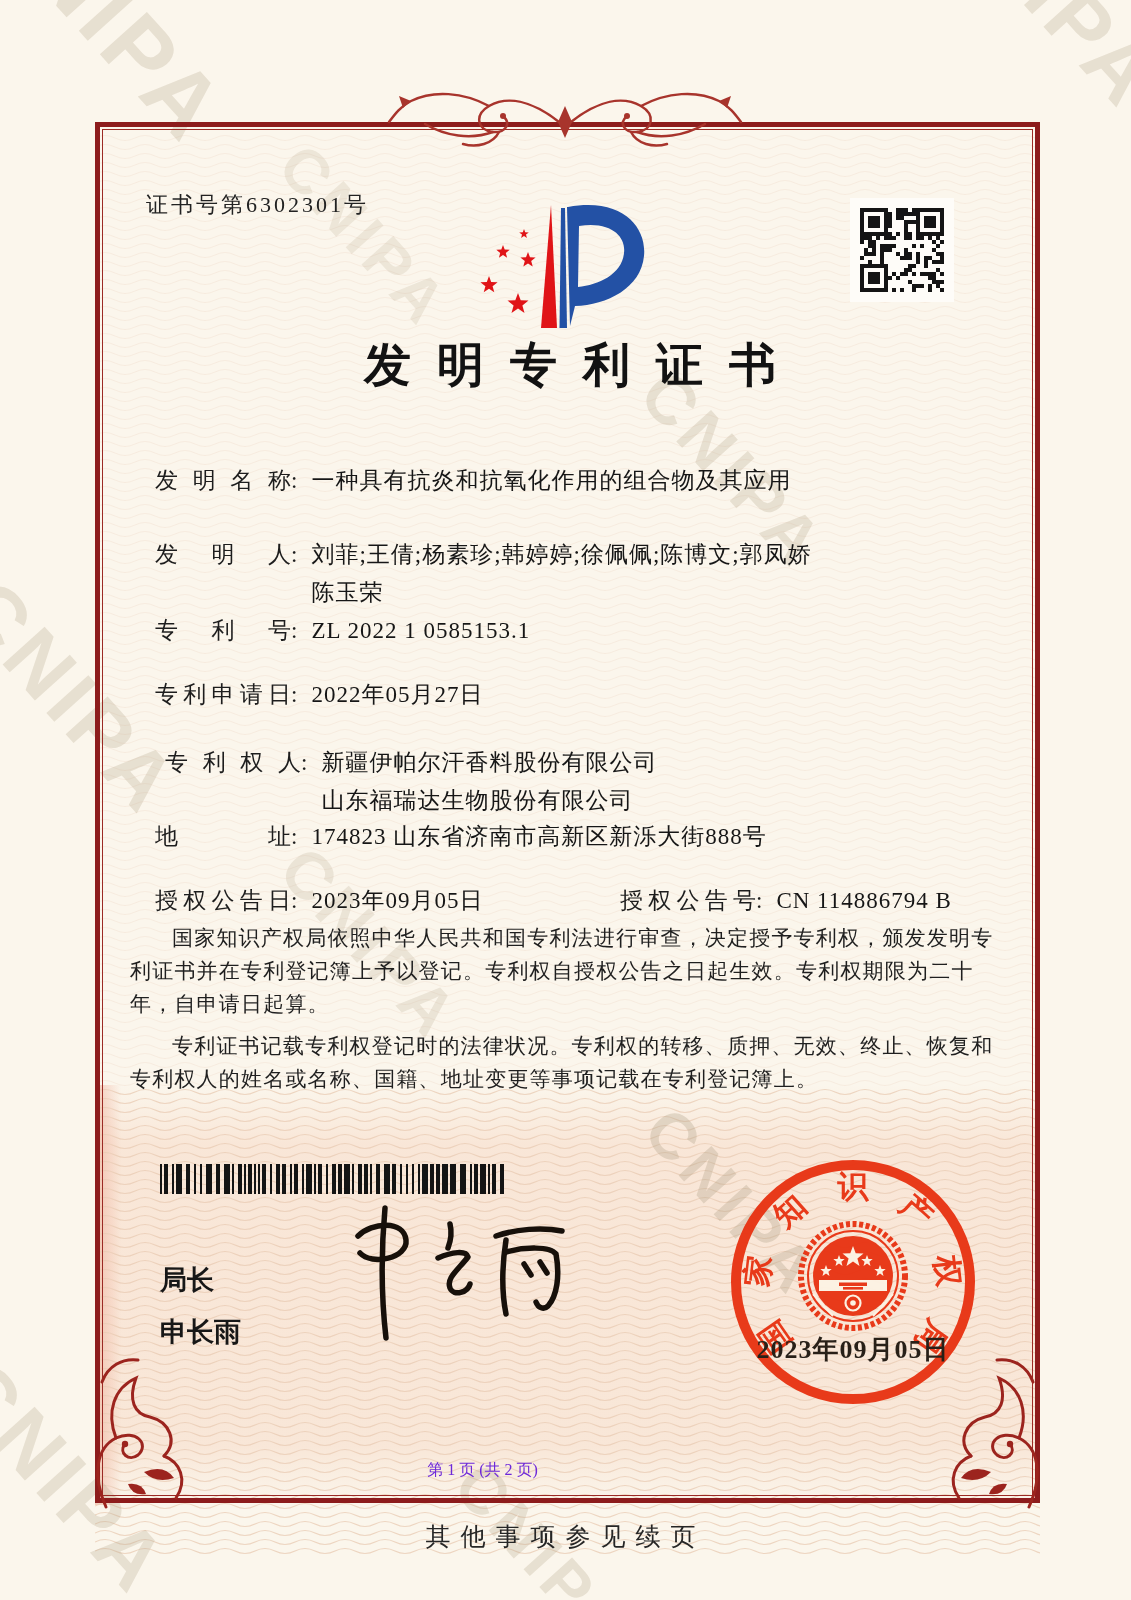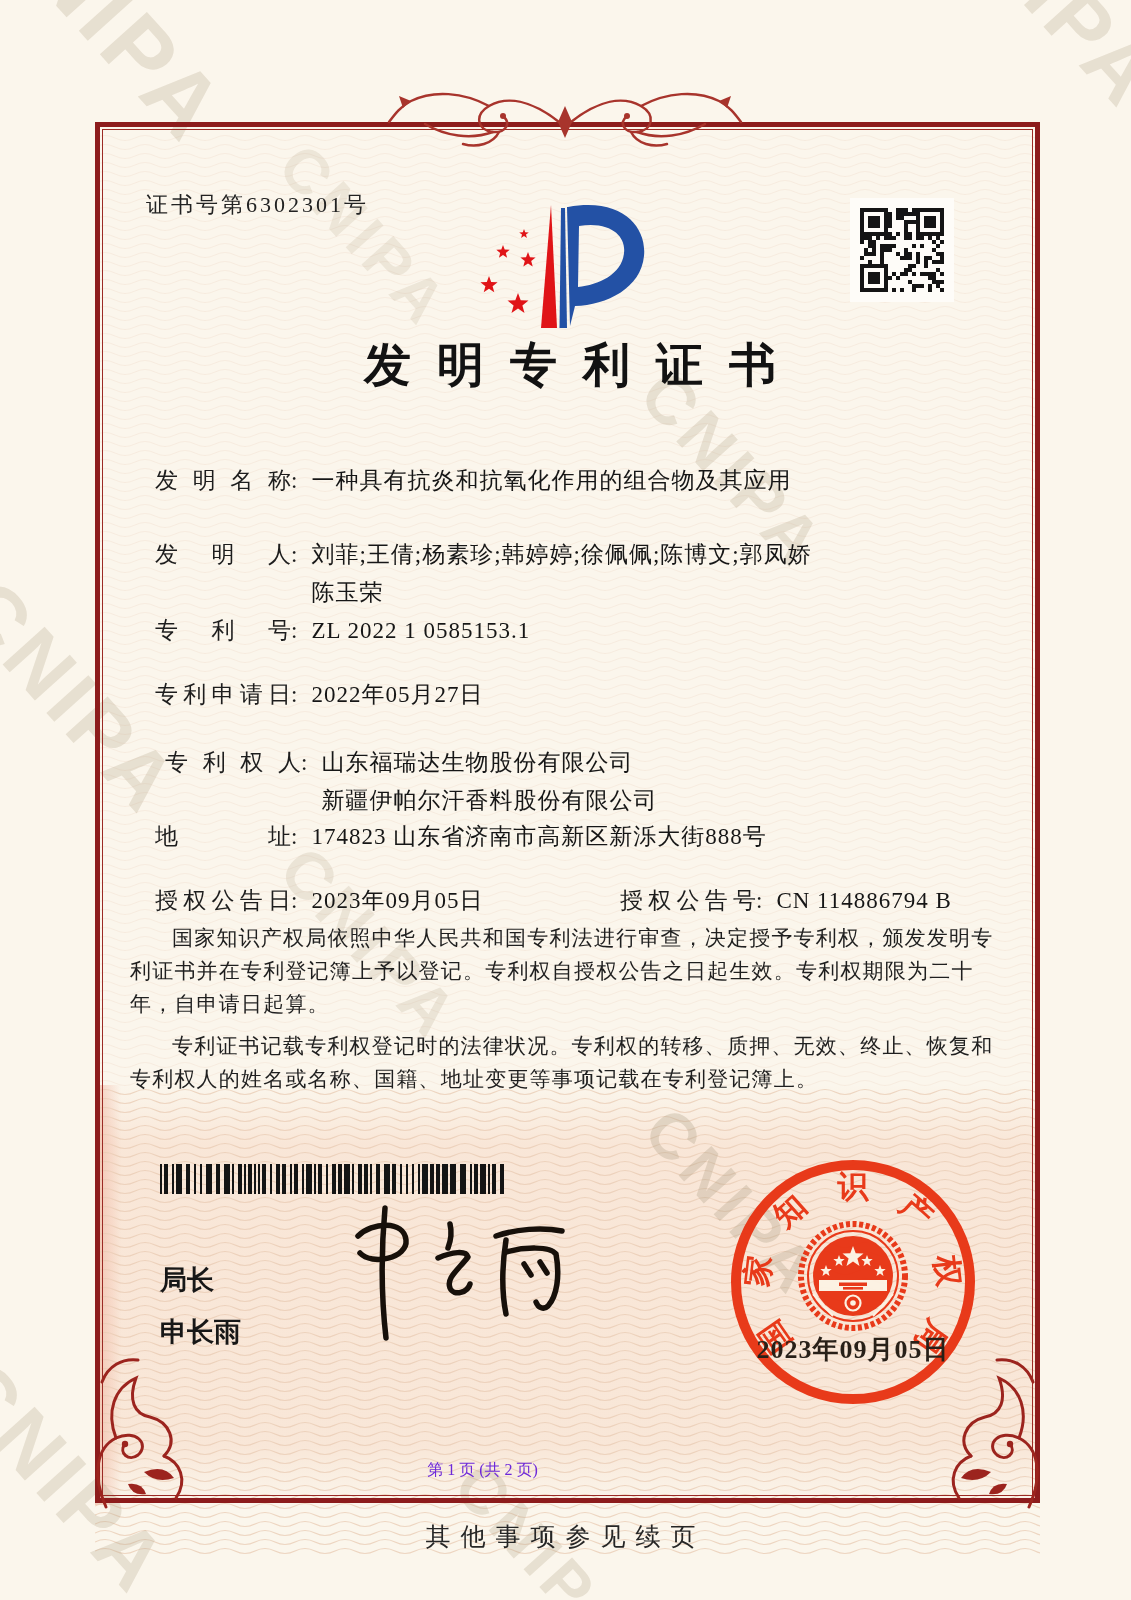--- a/index.html
+++ b/index.html
@@ -287,21 +287,21 @@
 <div class="abs frow" style="top:536px;">
   <span class="flabel">发明人</span><span class="fcolon">:</span><span class="fvalue"><div>刘菲;王倩;杨素珍;韩婷婷;徐佩佩;陈博文;郭凤娇</div><div>陈玉荣</div></span>
 </div>
 <div class="abs frow" style="top:612px;">
   <span class="flabel">专利号</span><span class="fcolon">:</span><span class="fvalue">ZL 2022 1 0585153.1</span>
 </div>
 <div class="abs frow" style="top:676px;">
   <span class="flabel">专利申请日</span><span class="fcolon">:</span><span class="fvalue">2022年05月27日</span>
 </div>
 <div class="abs frow" style="top:744px;margin-left:10px;">
-  <span class="flabel">专利权人</span><span class="fcolon">:</span><span class="fvalue"><div>山东福瑞达生物股份有限公司</div><div>新疆伊帕尔汗香料股份有限公司</div></span>
+  <span class="flabel">专利权人</span><span class="fcolon">:</span><span class="fvalue"><div>新疆伊帕尔汗香料股份有限公司</div><div>山东福瑞达生物股份有限公司</div></span>
 </div>
 <div class="abs frow" style="top:818px;">
   <span class="flabel">地址</span><span class="fcolon">:</span><span class="fvalue">174823 山东省济南市高新区新泺大街888号</span>
 </div>
 <div class="abs frow" style="top:882px;width:860px;">
   <span class="flabel">授权公告日</span><span class="fcolon">:</span><span class="fvalue">2023年09月05日</span>
   <span class="grant-right">
     <span class="flabel">授权公告号</span><span class="fcolon">:</span><span class="fvalue">CN 114886794 B</span>
   </span>
 </div>

